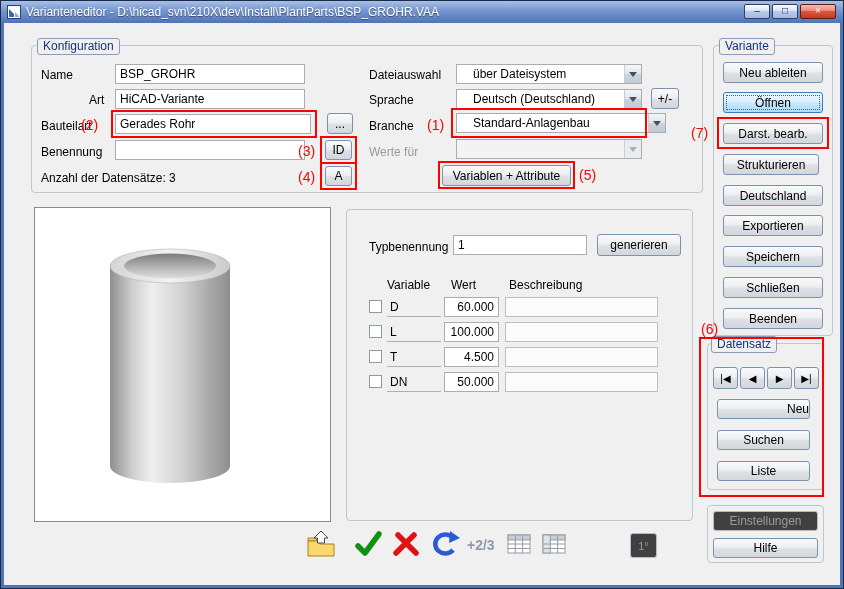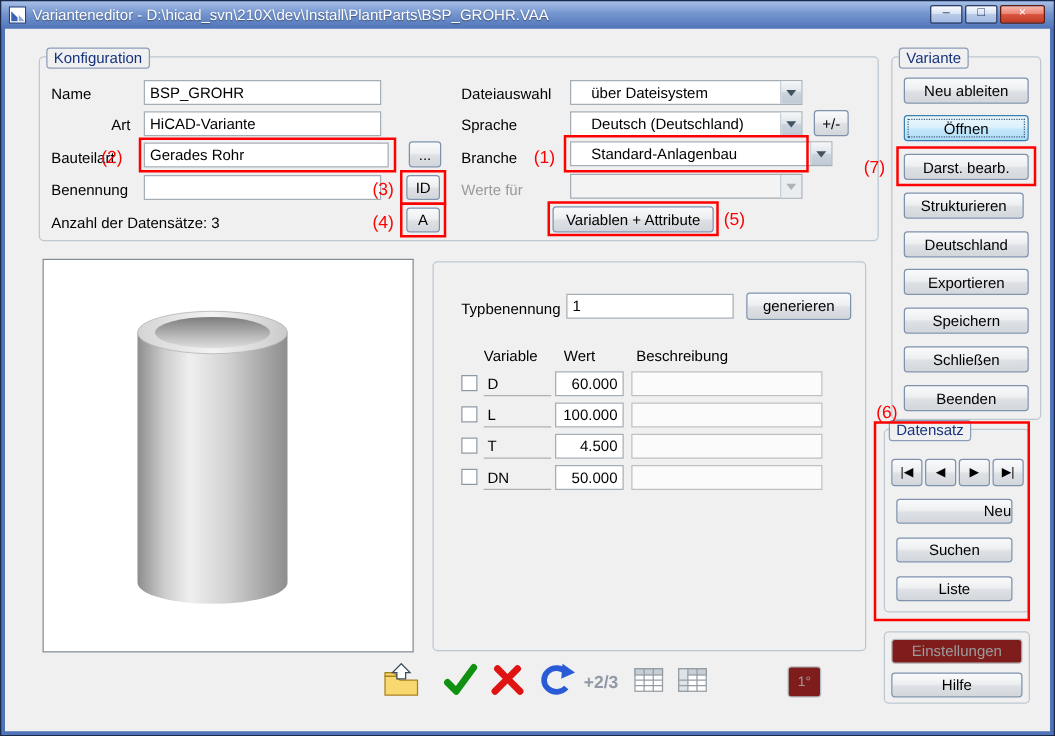--- a/index.html
+++ b/index.html
@@ -29,21 +29,21 @@
   .combo-arrow { width:17px; height:100%; border-left:1px solid #c6cfd8; background:linear-gradient(#f5f7f9,#dde4ea 50%,#ccd5de 50%,#c0cad5); display:flex; align-items:center; justify-content:center; }
   .tri { width:0; height:0; border-left:4px solid transparent; border-right:4px solid transparent; border-top:5px solid #44525f; }
   .combo.dis { background:#f3f3f3; cursor:default; }
   .combo.dis .combo-arrow { background:#eaedf0; }
   .combo.dis .tri { border-top-color:#aab2ba; }
 
   .btn { position:absolute; border:1px solid #7f92ad; border-radius:3px;
     background:linear-gradient(#f9fafb,#edeff1 45%,#dde0e4 55%,#d3d7db);
     font:12px "Liberation Sans",sans-serif; color:#000; text-align:center; cursor:pointer; z-index:1; padding:0; }
   .btn.focused { border-color:#3c7fb1; background:linear-gradient(#ecf7fd,#dcf1fc 45%,#c4e8fb 55%,#aedcf6); outline:1px dotted #44617e; outline-offset:-4px; }
-  .btn.dis { color:#9b9b9b; border-color:#b8bcc0; background:#7f1d1d; cursor:default; }
+  .btn.dis { color:#9b9b9b; border-color:#b8bcc0; background:#404040; cursor:default; }
 
   .cb { position:absolute; width:13px; height:13px; border:1px solid #8e99a3; background:#fff; z-index:1; }
   .varname { position:absolute; height:20px; border-bottom:1px solid #b0b0b0; padding:3px 3px 0; font-size:12px; z-index:1; }
 
   .preview { position:absolute; left:33px; top:206px; width:297px; height:315px; background:#fff; border:1px solid #808archive790; border:1px solid #828a92; z-index:1; }
 
   .ann { position:absolute; color:#fd0000; font-size:14px; z-index:10; white-space:nowrap; }
   .rbox { position:absolute; border:2px solid #fd0000; z-index:9; pointer-events:none; }
 
   .tool { position:absolute; display:flex; align-items:center; justify-content:center; cursor:pointer; z-index:1; }

